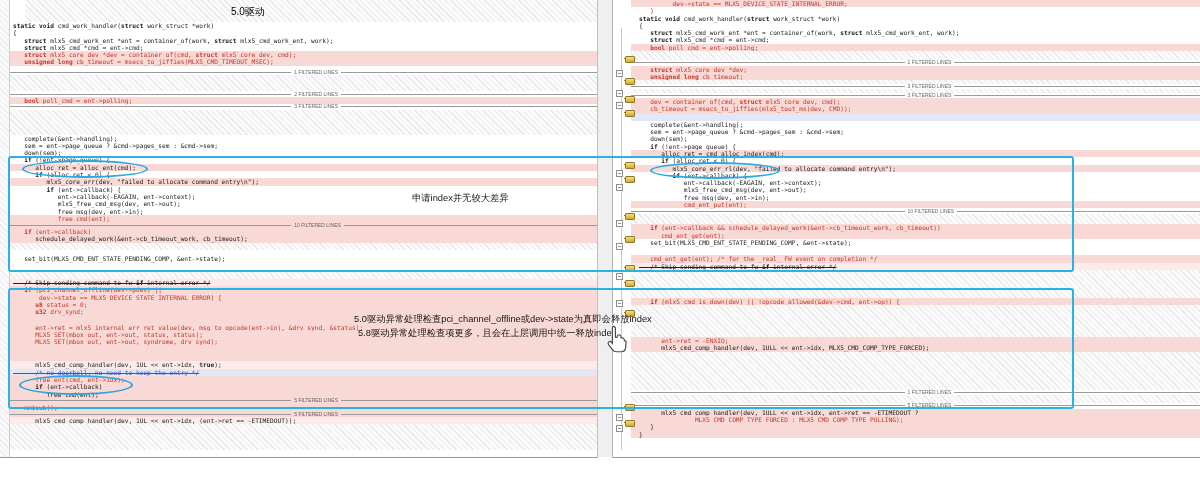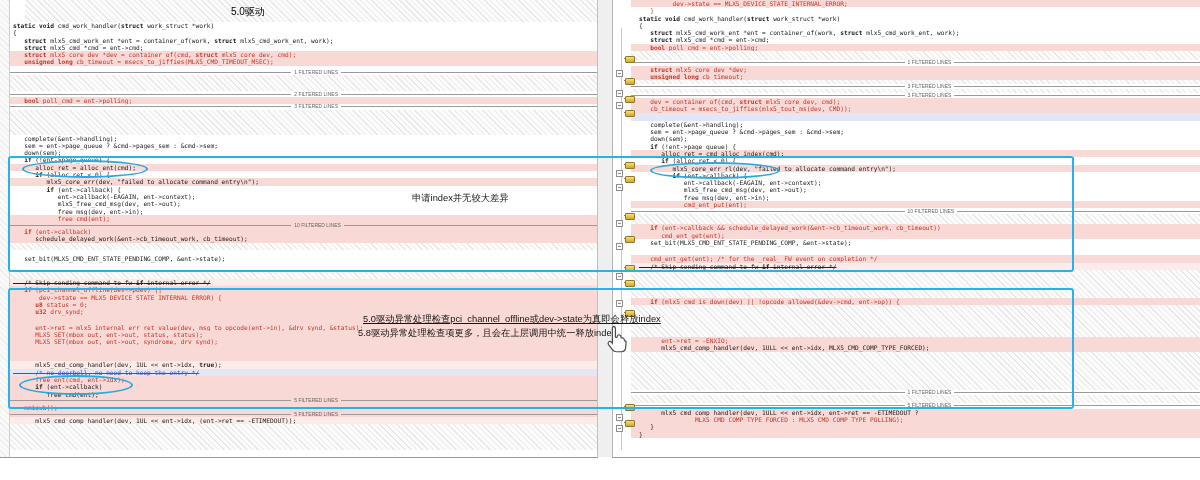--- a/index.html
+++ b/index.html
@@ -203,21 +203,21 @@
     </div>
 
   <div class="cyanbox" style="left:8px;top:156px;width:1062px;height:112px;"></div>
   <div class="cyanbox" style="left:8px;top:288px;width:1062px;height:117px;"></div>
 
   <div class="ellipse" style="left:22px;top:160px;width:122px;height:14px;"></div>
   <div class="ellipse" style="left:650px;top:162px;width:126px;height:13px;"></div>
   <div class="ellipse" style="left:19px;top:375px;width:110px;height:16px;"></div>
 
   <div class="note" style="left:412px;top:192px;">申请index并无较大差异</div>
-  <div class="note" style="left:363px;top:313px;text-decoration:underline;">5.0驱动异常处理检查pci_channel_offline或dev-&gt;state为真即会释放index</div>
+  <div class="note" style="left:354px;top:313px;">5.0驱动异常处理检查pci_channel_offline或dev-&gt;state为真即会释放index</div>
   <div class="note" style="left:358px;top:327px;">5.8驱动异常处理检查项更多，且会在上层调用中统一释放index</div>
 
   <div class="cursor" style="left:604px;top:324px;">
     <svg width="26" height="30" viewBox="0 0 24 28">
       <path d="M8.6 2.2c1 0 1.9.9 1.9 1.9v8.2l1.5.2.3-1.1c.2-.9 1-1.5 1.9-1.3.8.1 1.4.8 1.4 1.6l.3 1.2 1.1-.1c.9 0 1.6.7 1.7 1.6l.3 1.1c.9.1 1.6.9 1.5 1.8l-.5 5c-.2 2.1-2 3.6-4 3.6h-4.7c-1.3 0-2.6-.6-3.4-1.7l-3.8-5c-.6-.8-.5-1.9.2-2.5.8-.6 1.9-.5 2.5.2l.9 1.1V4.1c0-1 .9-1.9 1.9-1.9z" fill="#ffffff" stroke="#4a4a4a" stroke-width="1.1"></path>
     </svg>
   </div>
 
 </div>
 

